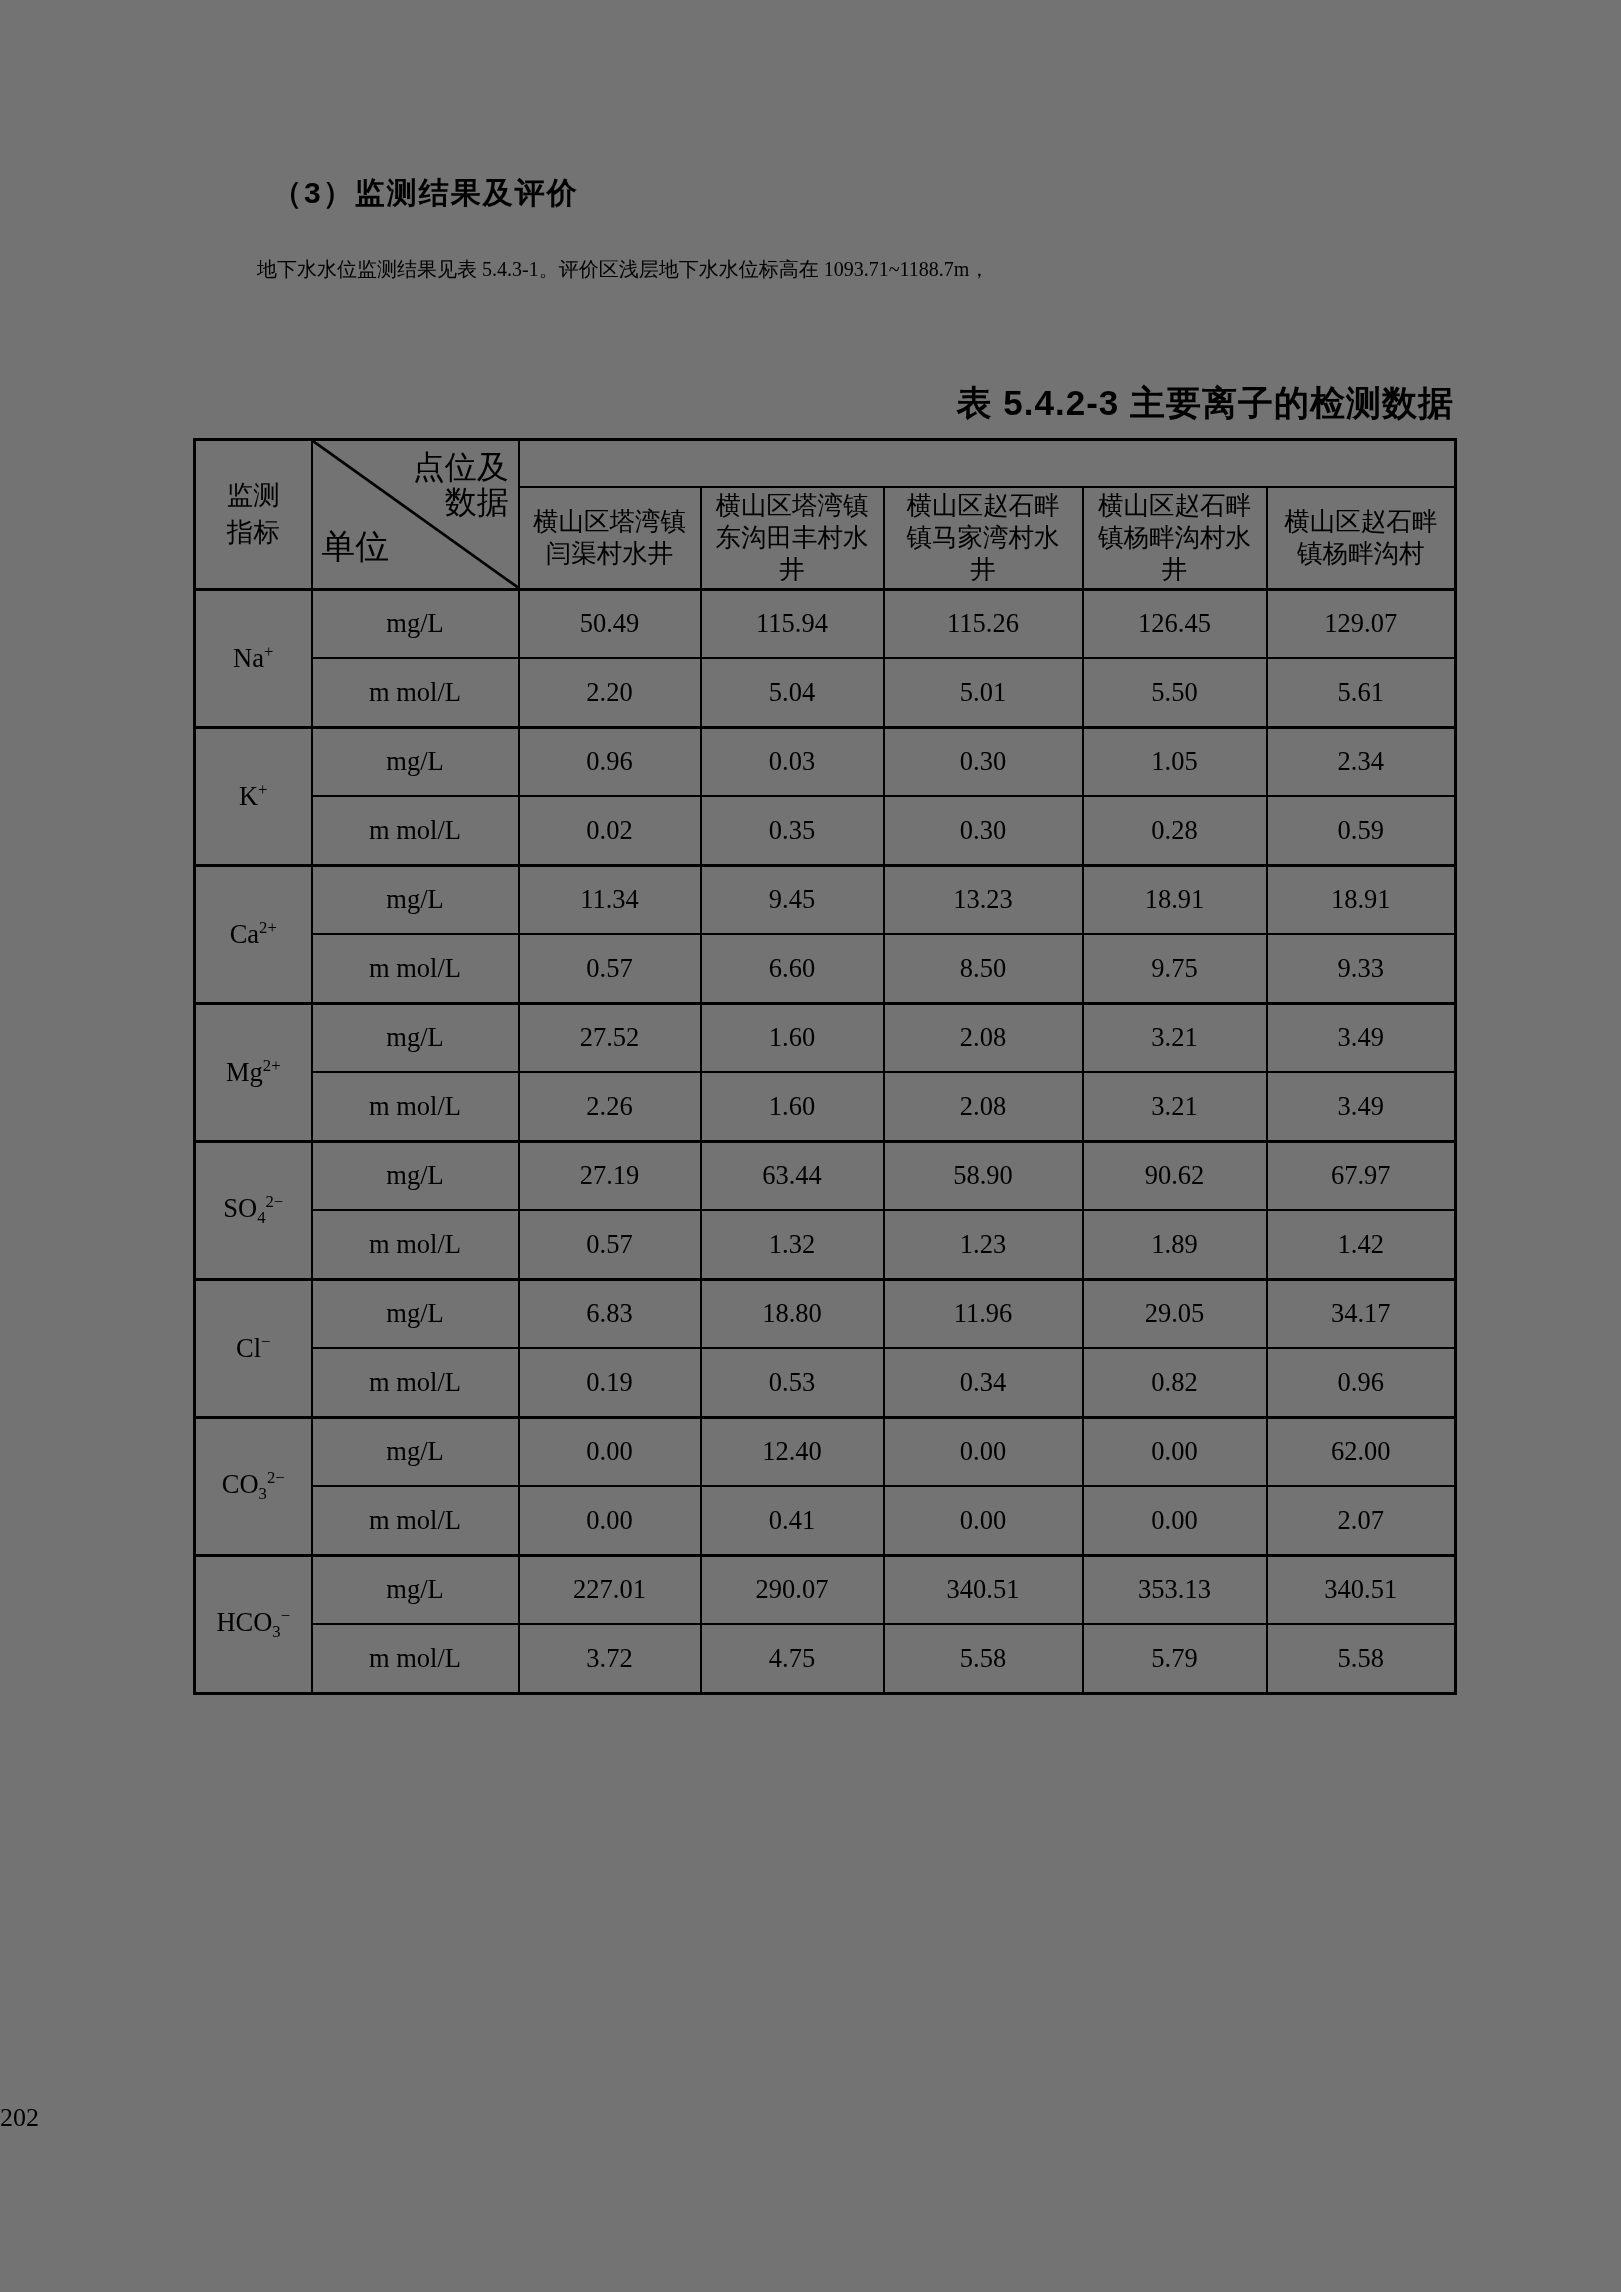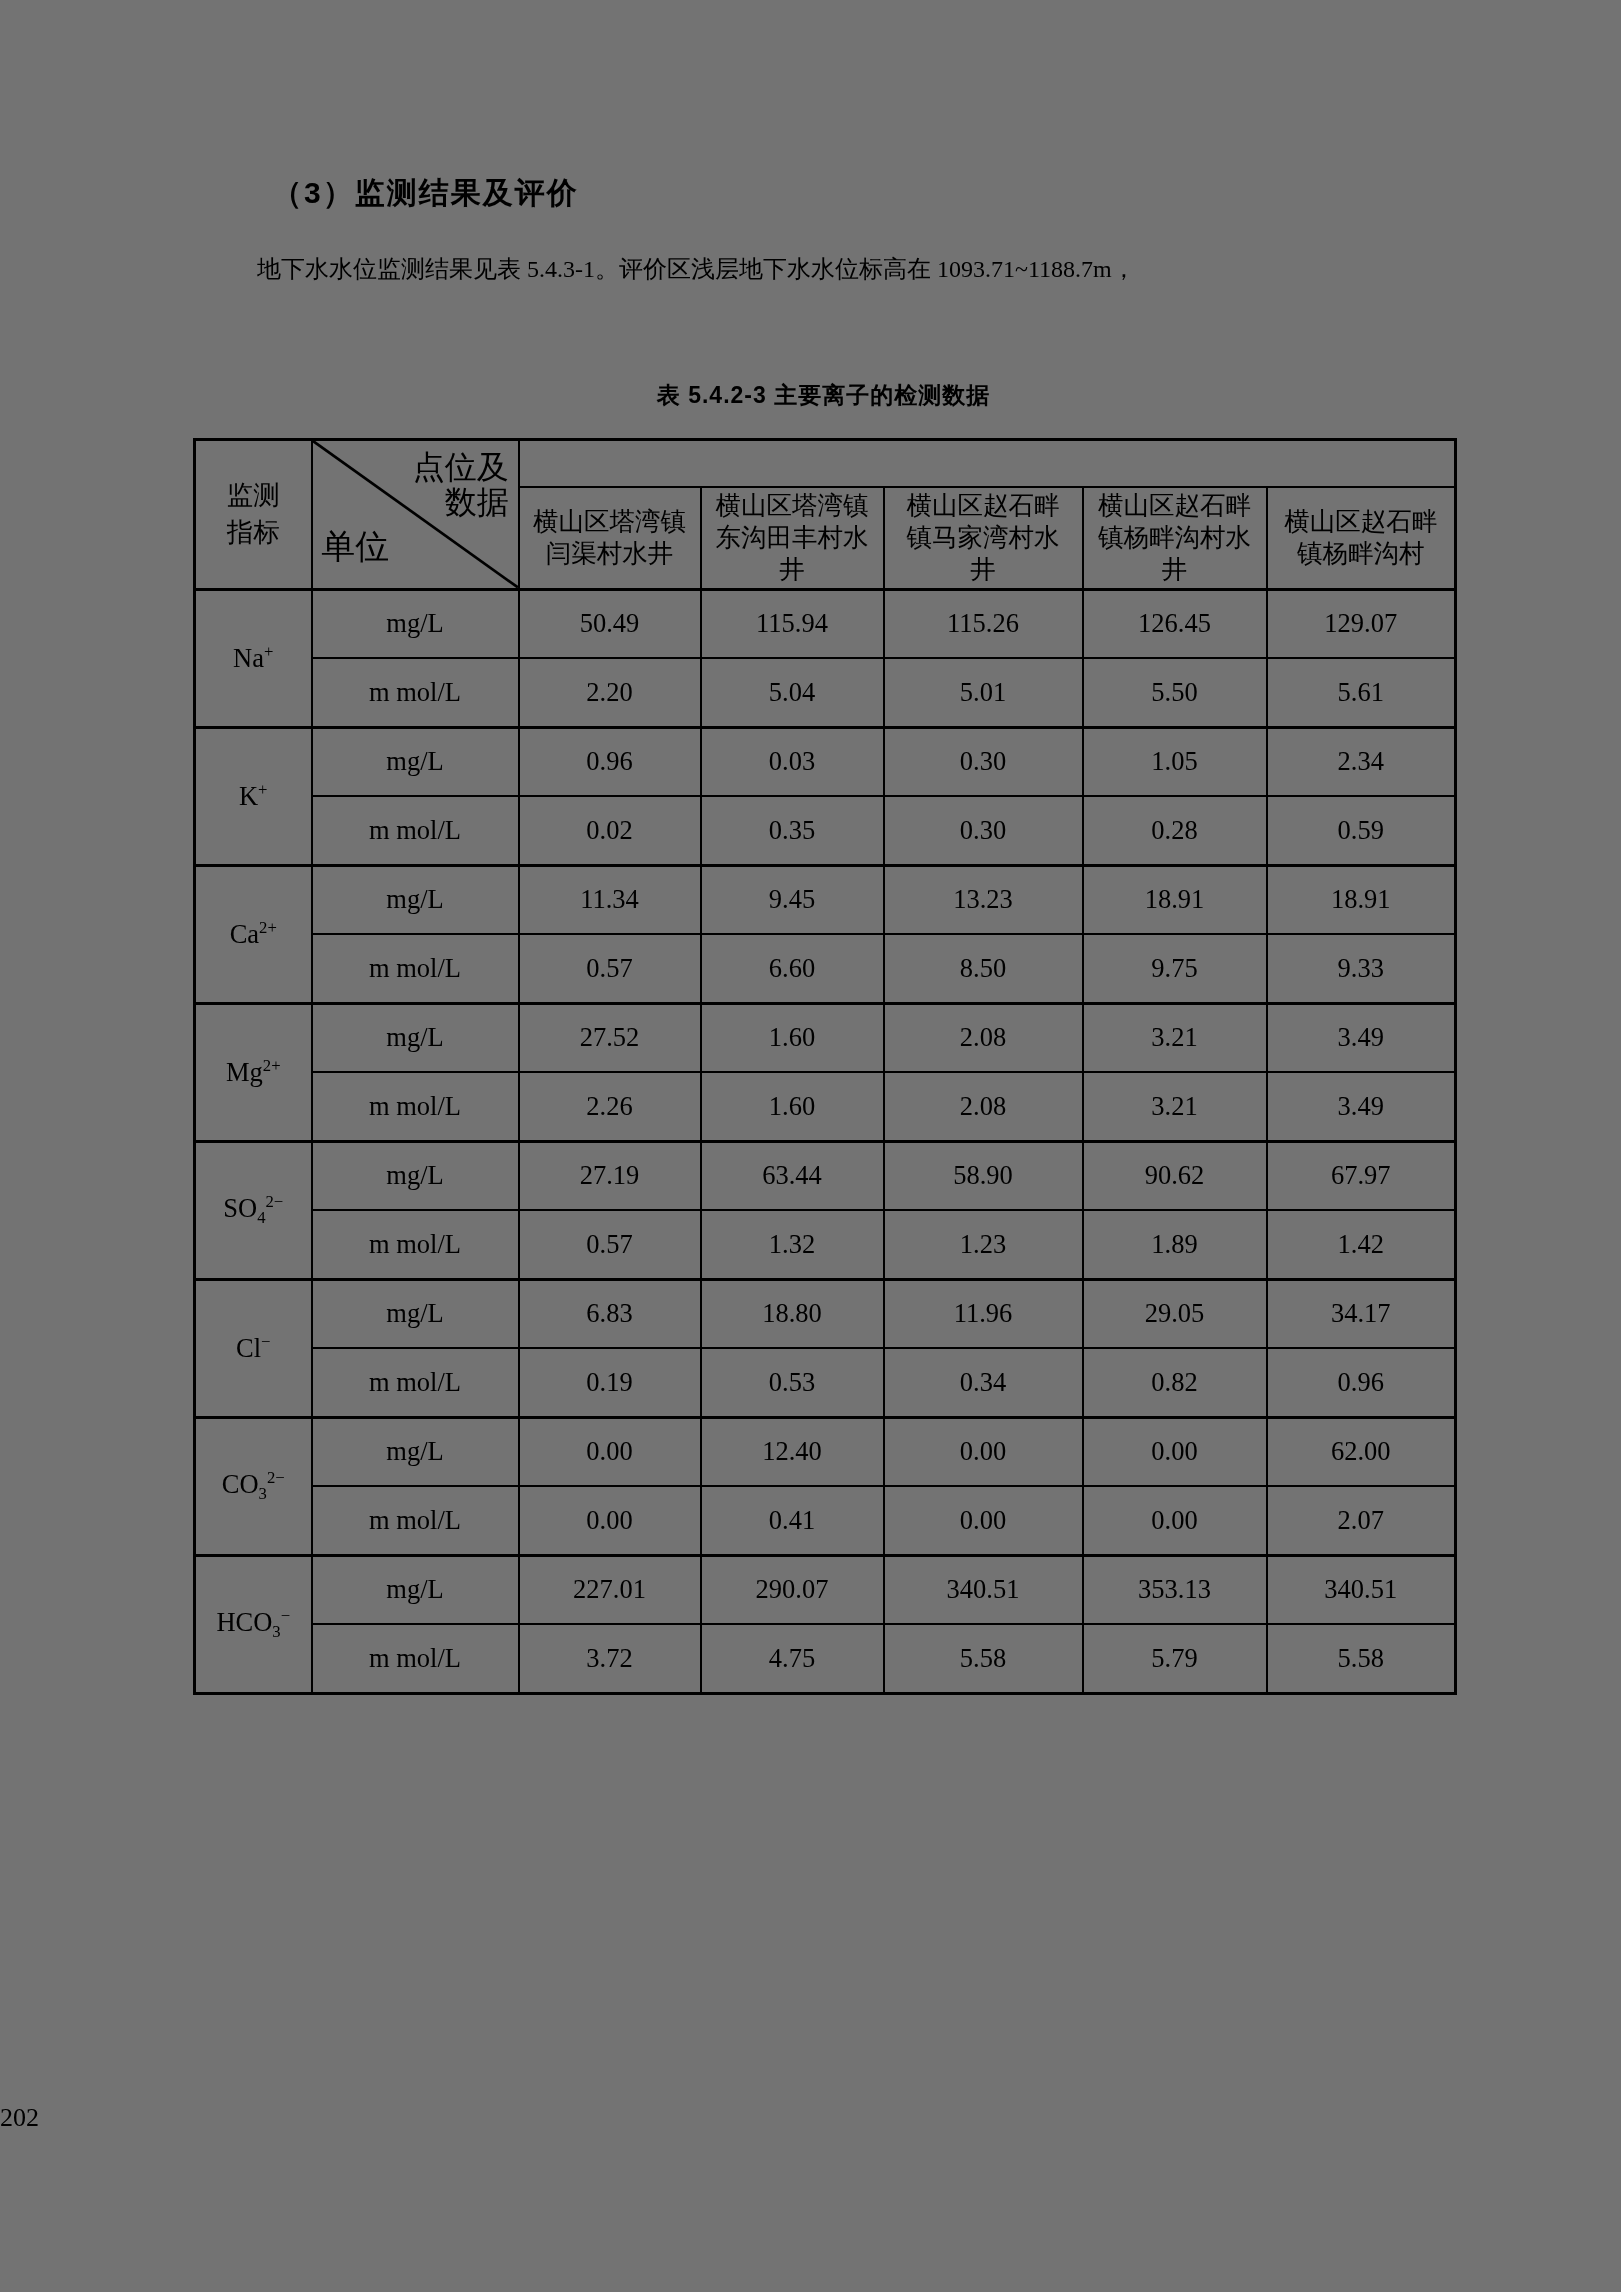--- a/index.html
+++ b/index.html
@@ -9,29 +9,29 @@
     font-family:"Liberation Serif","DejaVu Serif",serif;
     color:#000;
   }
   .page { position:relative; width:1621px; height:2293px; background:#737373; overflow:hidden; }
 
   .heading {
     position:absolute; left:272px; top:173px;
     font-family:"Liberation Sans","DejaVu Sans",sans-serif;
     font-size:30px; font-weight:700; letter-spacing:2px;
   }
-  .para { position:absolute; left:194px; top:237px; width:1266px; font-size:24px; }
+  .para { position:absolute; left:194px; top:237px; width:1266px; font-size:20px; }
   .para-line { height:65px; line-height:65px; white-space:nowrap; }
   .para-line.indent { text-indent:63px; }
 
   .table-title {
     position:absolute; left:193px; top:380px; width:1261px;
-    text-align:center;
+    text-align:right;
     font-family:"Liberation Sans","DejaVu Sans",sans-serif;
-    font-size:23px; font-weight:700; letter-spacing:1px;
+    font-size:35px; font-weight:700; letter-spacing:1px;
   }
 
   table.data-table {
     position:absolute; left:193px; top:438px; width:1261px;
     border-collapse:collapse; table-layout:fixed;
     border:3.9px solid #000;
   }
   .data-table td {
     border:2px solid #000;
     border-top-width:2.9px; border-bottom-width:2.9px;

